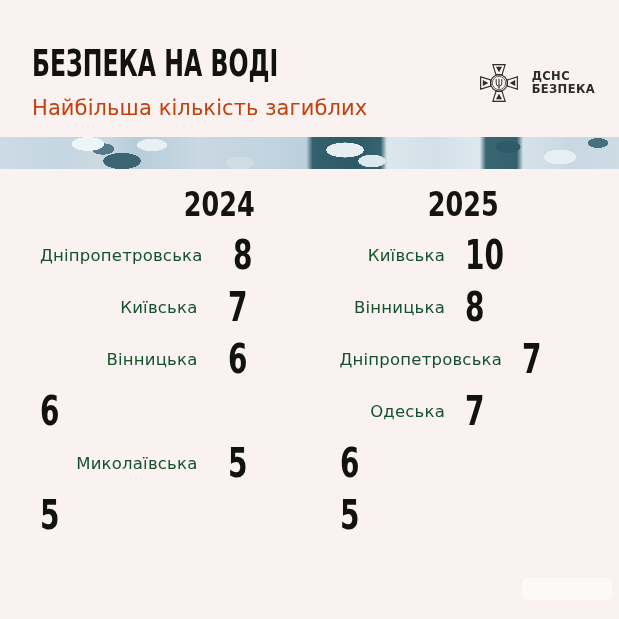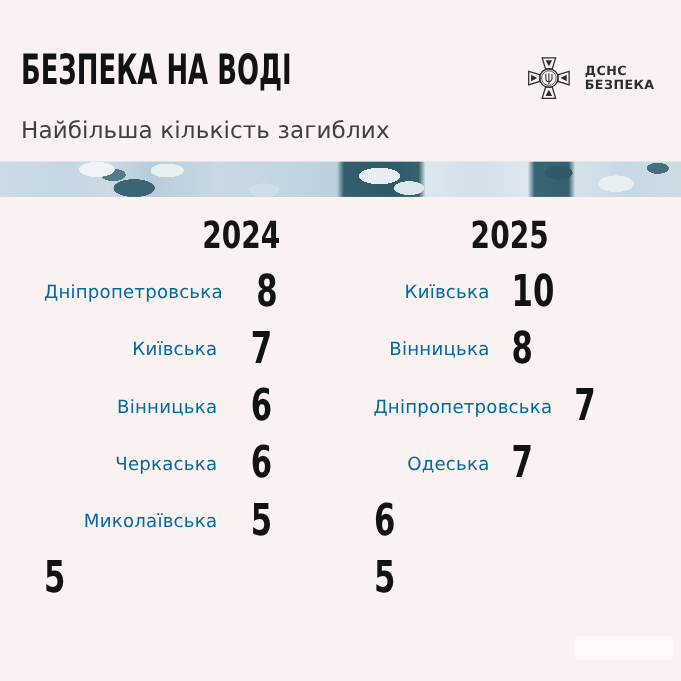--- a/index.html
+++ b/index.html
@@ -10,46 +10,46 @@
     color: #161616;
     position: relative;
     overflow: hidden;
   }
 
   
   .header {
     display: flex;
     justify-content: space-between;
     align-items: flex-start;
-    padding: 44px 24px 0 19px;
+    padding: 44px 24px 0 32px;
   }
   .page-title {
     display: inline-block;
     font-size: 38px;
     font-weight: bold;
     line-height: 38px;
     letter-spacing: 0px;
     color: #121212;
     transform: scaleX(0.62);
     transform-origin: left center;
     white-space: nowrap;
   }
   .subtitle {
-    margin-top: 24px;
+    margin-top: 14px;
     font-size: 21px;
     line-height: 25px;
-    color: #404040;
+    color: #c2410c;
     letter-spacing: 0.1px;
   }
 
   .logo {
     display: flex;
     align-items: center;
     gap: 12px;
-    margin-top: 6px;
+    margin-top: 18px;
     flex-shrink: 0;
   }
   .logo svg { display: block; }
   .logo-text {
     font-size: 11.5px;
     font-weight: bold;
     line-height: 13.5px;
     letter-spacing: 0.4px;
     color: #2d2d2d;
     white-space: nowrap;
@@ -111,21 +111,21 @@
     align-items: center;
     height: 52px;
   }
   .col-2024 .row { grid-template-columns: 1fr 62px; column-gap: 30px; }
   .col-2025 .row { grid-template-columns: 1fr 62px; column-gap: 20px; }
 
   .region {
     text-align: right;
     font-size: 16.5px;
     letter-spacing: 0.2px;
-    color: #0369a1;
+    color: #14532d;
     white-space: nowrap;
   }
   .value {
     font-size: 40px;
     font-weight: bold;
     line-height: 40px;
     color: #121212;
   }
   .value span {
     display: inline-block;
@@ -198,21 +198,20 @@
     </div>
     <div class="row">
       <div class="region">Київська</div>
       <div class="value"><span>7</span></div>
     </div>
     <div class="row">
       <div class="region">Вінницька</div>
       <div class="value"><span>6</span></div>
     </div>
     <div class="row">
-      <div class="region">Черкаська</div>
       <div class="value"><span>6</span></div>
     </div>
     <div class="row">
       <div class="region">Миколаївська</div>
       <div class="value"><span>5</span></div>
     </div>
     <div class="row">
       <div class="value"><span>5</span></div>
     </div>
   </div>

